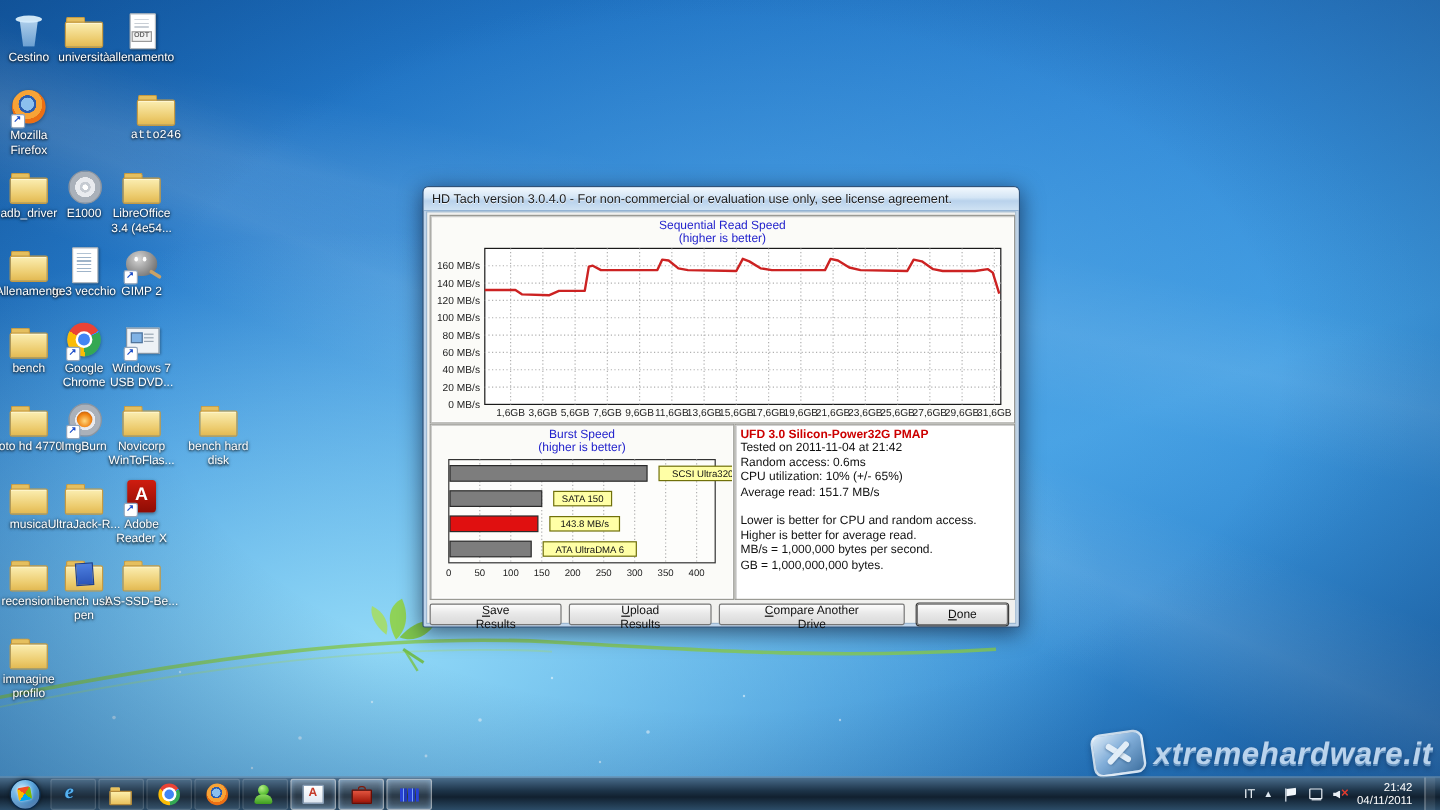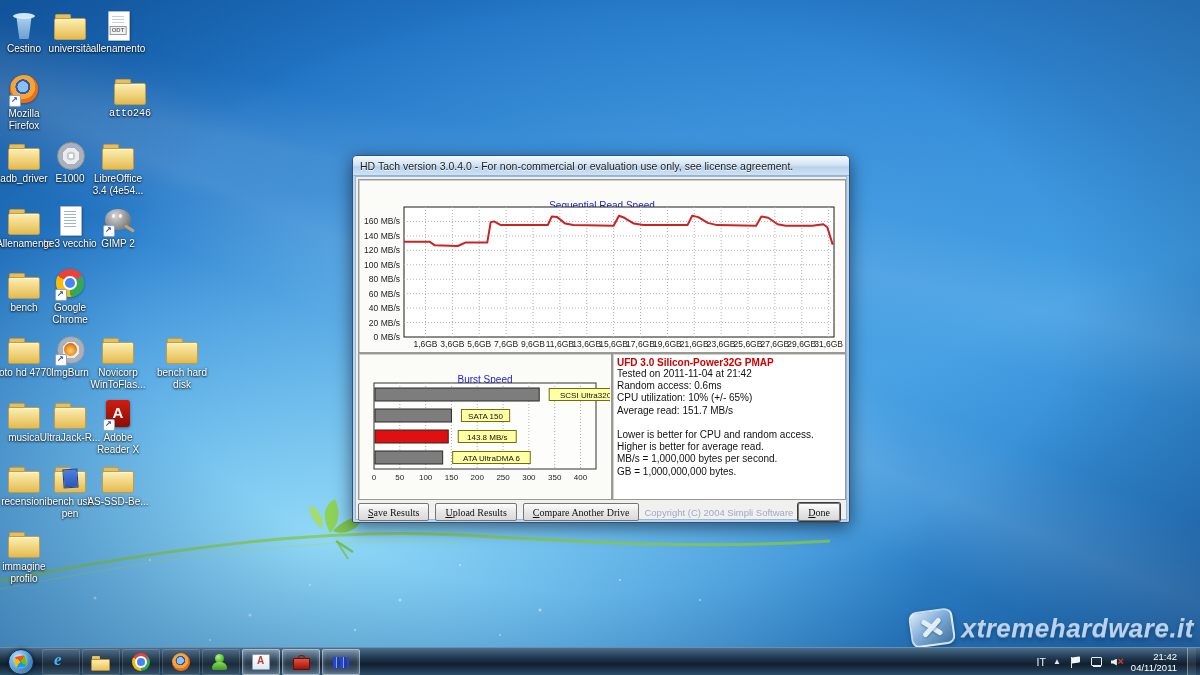--- a/index.html
+++ b/index.html
@@ -62,29 +62,29 @@
   
   .hdtach-window{position:absolute;left:352px;top:155px;width:496px;height:366px;border:1px solid #30537a;border-radius:5px 5px 2px 2px;box-shadow:0 4px 18px rgba(0,0,20,.55);background:#bfd4ea;}
   .titlebar{height:19px;border-radius:4px 4px 0 0;background:linear-gradient(#f3f9fe,#d4e5f5 45%,#b9d2ec 60%,#cfe2f3);border-bottom:1px solid #93b3d4;display:flex;align-items:center;}
   .titlebar-text{font-size:10.5px;color:#1c1c1c;padding-left:7px;text-shadow:0 1px 0 rgba(255,255,255,.8);white-space:nowrap;}
   .win-body{position:absolute;left:2px;right:2px;top:20px;bottom:2px;background:#f0f0ee;border:1px solid #9db8d2;}
 
   .panel{position:absolute;background:#fbfbf8;border:1px solid #9a9a94;box-shadow:inset 1px 1px 0 rgba(120,120,120,.35), inset -1px -1px 0 #fff;}
   #seq-panel{left:2px;top:2px;width:486px;height:172px;}
   #burst-panel{left:2px;top:176px;width:252px;height:145px;}
   #info-panel{left:256px;top:176px;width:232px;height:145px;background:#fff;}
-  .chart-title{color:#2222cc;font-size:10px;text-align:center;line-height:11px;padding-top:20px;}
+  .chart-title{color:#2222cc;font-size:10px;text-align:center;line-height:11px;padding-top:3px;}
   #seq-svg{position:absolute;left:1px;top:25px;}
   #burst-svg{position:absolute;left:1px;top:27px;}
 
   #info-panel .info-head{color:#cc0000;font-weight:bold;font-size:10px;padding:3px 4px 0 4px;}
   #info-panel .info-line{font-size:10px;color:#111;padding:0 4px;line-height:12.2px;min-height:12.2px;}
 
   .btn-row{position:absolute;left:2px;top:325px;width:486px;height:20px;display:flex;align-items:center;gap:5px;}
-  .win-btn{height:18px;font-size:10px;font-family:Liberation Serif, serif;color:#111;background:linear-gradient(#fdfdfd,#e9e9e9 45%,#d9d9d9);border:1px solid #767676;border-radius:2px;padding:0 9px;cursor:pointer;}
+  .win-btn{height:18px;font-size:10px;font-family:Liberation Sans, sans-serif;color:#111;background:linear-gradient(#fdfdfd,#e9e9e9 45%,#d9d9d9);border:1px solid #767676;border-radius:2px;padding:0 25px;cursor:pointer;}
   .win-btn.default-btn{box-shadow:0 0 0 1px #3c3c3c;margin-right:4px;}
   .copyright{flex:1;text-align:center;font-size:9.5px;color:#9fa8c8;white-space:nowrap;overflow:hidden;}
 
   
   #taskbar{position:absolute;left:0;right:0;bottom:0;height:27px;background:linear-gradient(#4a6d8c,#1d3449 40%,#11202f 60%,#2c4d68);border-top:1px solid #6b8eab;display:flex;align-items:flex-end;}
   .tb-start{width:24px;height:24px;margin:0 7px 0 8px;border-radius:50%;background:radial-gradient(circle at 38% 30%,#c3e6fa,#58a6de 42%,#155192 76%,#0a3566);border:1px solid #0a2a4a;box-shadow:inset 0 -3px 5px rgba(255,255,255,.35),0 0 4px rgba(0,0,0,.5);position:relative;cursor:pointer;}
   .tb-start::before{content:"";position:absolute;left:6px;top:6px;width:11px;height:11px;border-radius:2px;transform:rotate(-10deg);background:conic-gradient(from -45deg,#f25022 0 25%,#7fba00 0 50%,#00a4ef 0 75%,#ffb900 0 100%);box-shadow:0 0 2px rgba(255,255,255,.7);}
   #taskbar-items{display:flex;align-items:center;height:100%;}
   .tb-item{width:36px;height:24px;margin:0 1px;display:flex;align-items:center;justify-content:center;border-radius:2px;cursor:pointer;background:rgba(255,255,255,.05);border:1px solid rgba(255,255,255,.14);}
   .tb-item.running{background:linear-gradient(rgba(255,255,255,.28),rgba(255,255,255,.10) 50%,rgba(255,255,255,.18));border:1px solid rgba(255,255,255,.45);box-shadow:inset 0 0 4px rgba(160,210,255,.4);}
@@ -227,20 +227,27 @@
           <i></i>
         </div>
         <div class="di-label">bench</div>
       </div>
       <div class="desktop-icon" style="left: 38px; top: 267px;">
         <div class="di di-chrome">
           <i></i>
           <span class="shortcut-arrow"></span>
         </div>
         <div class="di-label">Google Chrome</div>
+      </div>
+      <div class="desktop-icon" style="left: 86px; top: 267px;">
+        <div class="di di-win7usb">
+          <i></i>
+          <span class="shortcut-arrow"></span>
+        </div>
+        <div class="di-label">Windows 7 USB DVD...</div>
       </div>
       <div class="desktop-icon" style="left: -8px; top: 332px;">
         <div class="di di-folder">
           <i></i>
         </div>
         <div class="di-label">foto hd 4770</div>
       </div>
       <div class="desktop-icon" style="left: 38px; top: 332px;">
         <div class="di di-imgburn">
           <i></i>

